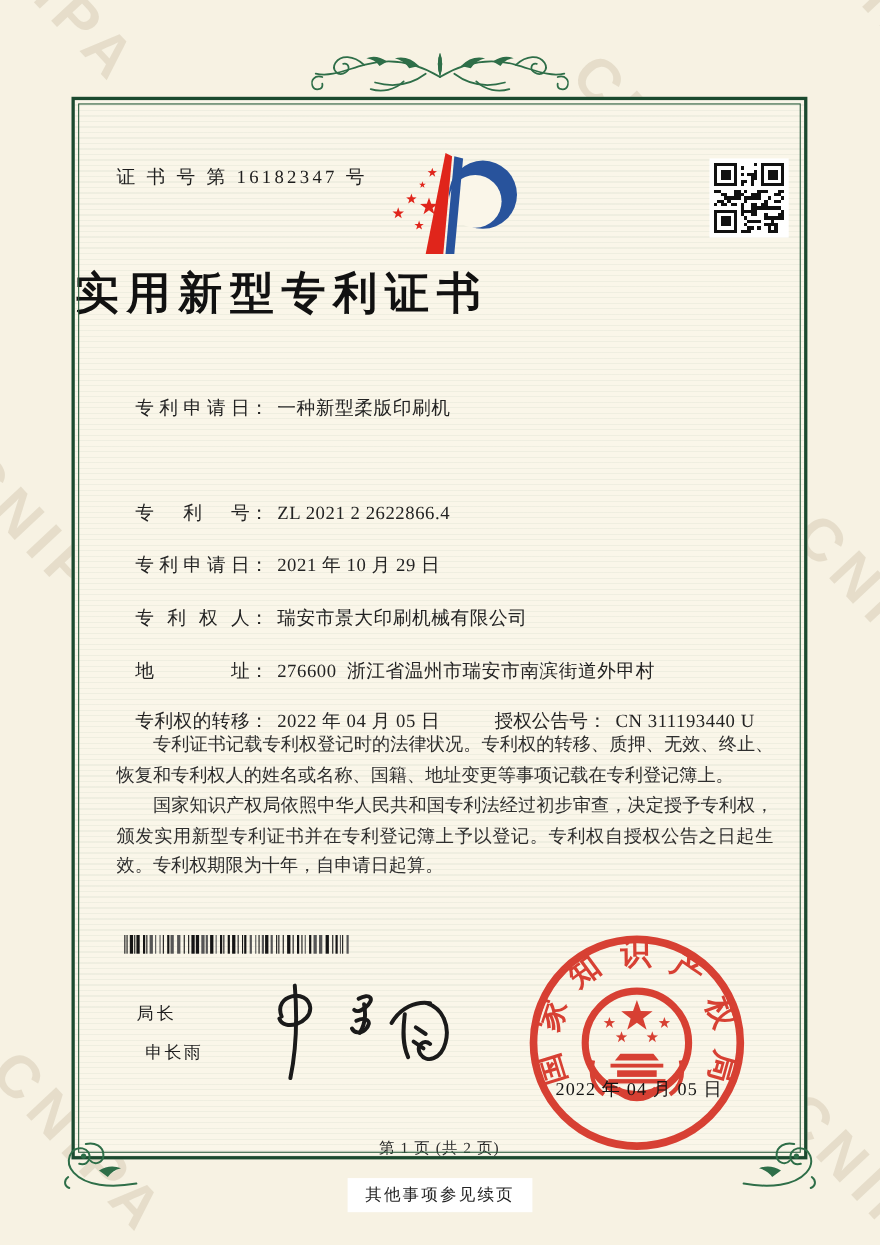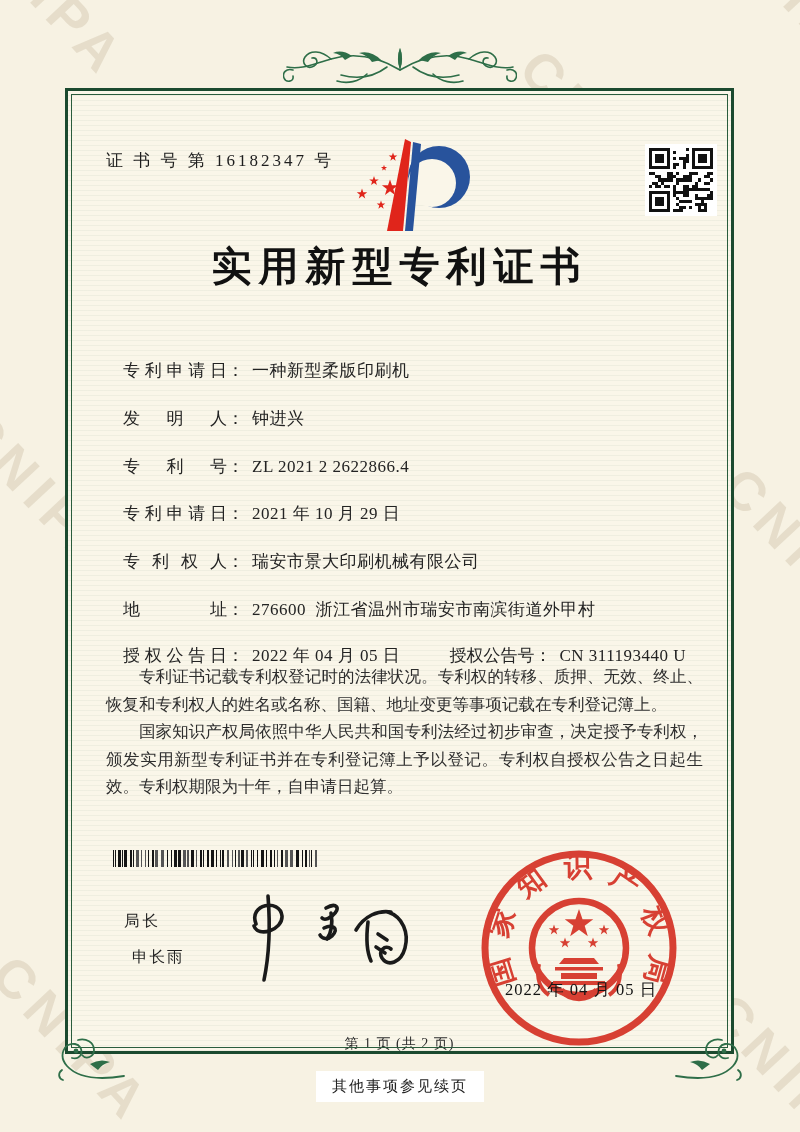--- a/index.html
+++ b/index.html
@@ -31,21 +31,21 @@
   }
   .cert-no{
     position:absolute;left:38px;top:58px;font-size:17px;letter-spacing:3px;color:#1d1d1d;
   }
   .logo{position:absolute;left:273px;top:44px;width:130px;height:104px;}
   .qr{
     position:absolute;left:577px;top:53px;width:64px;height:64px;
     background:#fff;padding:4px;box-sizing:content-box;
   }
   .title{
-    position:absolute;left:0;top:148px;width:100%;text-align:center;
+    position:absolute;left:0;top:148px;width:100%;text-align:left;
     font-size:40px;font-weight:bold;letter-spacing:7px;color:#111;
   }
   .frow{position:absolute;left:38px;font-size:17px;color:#232323;white-space:pre;}
   .flabel{
     display:inline-block;width:104px;text-align:justify;text-align-last:justify;
     vertical-align:bottom;
   }
   .fcolon{margin-right:8px;}
   .fvalue{letter-spacing:0.5px;}
   .pair2{position:absolute;left:318px;top:0;white-space:pre;}
@@ -251,37 +251,34 @@
         <rect x="17" y="20" width="1" height="1" fill="#111"></rect>
         <rect x="18" y="20" width="1" height="1" fill="#111"></rect>
       </svg>
   </div>
 
   <div class="title">实用新型专利证书</div>
 
   <div class="frow" style="top:248px;">
     <span class="flabel">专利申请日</span><span class="fcolon">：</span><span class="fvalue">一种新型柔版印刷机</span>
   </div>
-  <div class="frow" style="top:296px;">
-    <span class="flabel">发明人</span><span class="fcolon">：</span><span class="fvalue">钟进兴</span>
-  </div>
   <div class="frow" style="top:344px;">
     <span class="flabel">专利号</span><span class="fcolon">：</span><span class="fvalue">ZL 2021 2 2622866.4</span>
   </div>
   <div class="frow" style="top:391px;">
     <span class="flabel">专利申请日</span><span class="fcolon">：</span><span class="fvalue">2021 年 10 月 29 日</span>
   </div>
   <div class="frow" style="top:439px;">
     <span class="flabel">专利权人</span><span class="fcolon">：</span><span class="fvalue">瑞安市景大印刷机械有限公司</span>
   </div>
   <div class="frow" style="top:487px;">
     <span class="flabel">地址</span><span class="fcolon">：</span><span class="fvalue">276600  浙江省温州市瑞安市南滨街道外甲村</span>
   </div>
   <div class="frow" style="top:533px;">
-    <span class="flabel">授权公告日</span><span class="fcolon">：</span><span class="fvalue">2022 年 04 月 05 日</span>
+    <span class="flabel">专利权的转移</span><span class="fcolon">：</span><span class="fvalue">2022 年 04 月 05 日</span>
     <span class="pair2">
       <span>授权公告号</span><span class="fcolon">：</span><span class="fvalue">CN 311193440 U</span>
     </span>
   </div>
 
   <div class="paras">
     <p>专利证书记载专利权登记时的法律状况。专利权的转移、质押、无效、终止、恢复和专利权人的姓名或名称、国籍、地址变更等事项记载在专利登记簿上。</p>
     <p>国家知识产权局依照中华人民共和国专利法经过初步审查，决定授予专利权，颁发实用新型专利证书并在专利登记簿上予以登记。专利权自授权公告之日起生效。专利权期限为十年，自申请日起算。</p>
   </div>
 

